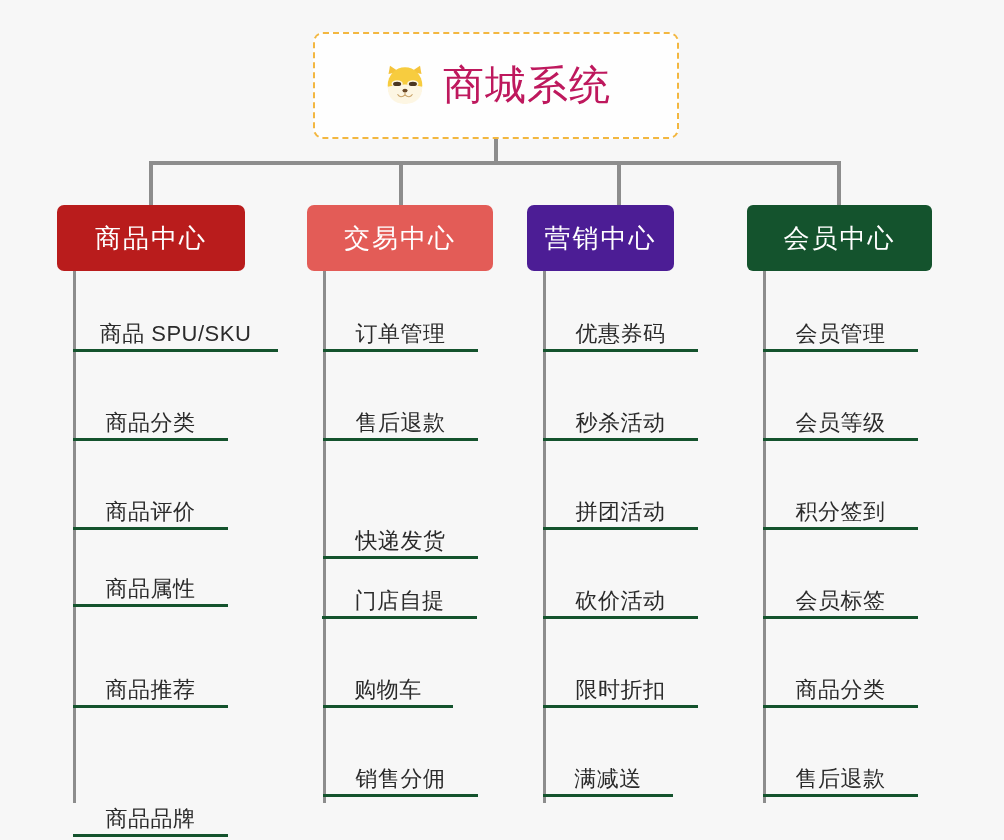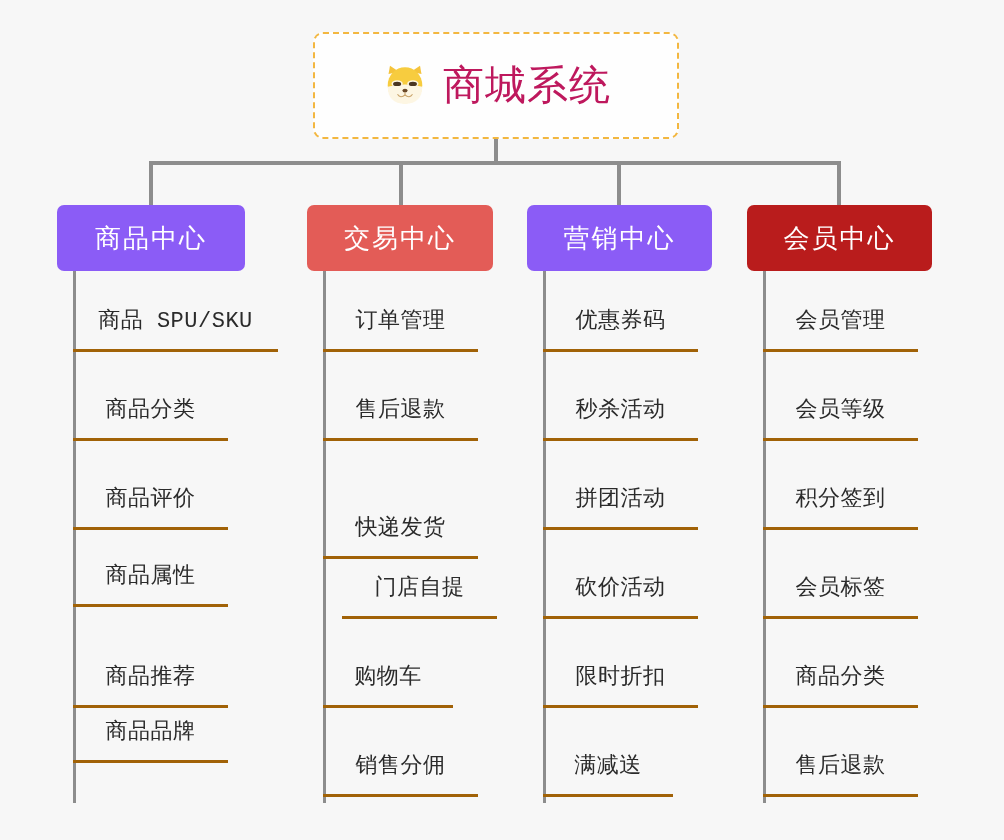--- a/index.html
+++ b/index.html
@@ -93,26 +93,25 @@
   
   .col-trunk {
     position: absolute;
     width: 3px;
     background: #8d8d8d;
   }
   .leaf {
     position: absolute;
     height: 47px;
     box-sizing: border-box;
-    border-bottom: 3px solid #a16207;
+    border-bottom: 3px solid #14532d;
     display: flex;
     align-items: flex-end;
     justify-content: center;
-    padding-bottom: 15px;
-    font-family: Liberation Mono, monospace;
+    padding-bottom: 3px;
   }
   .leaf-label {
     font-size: 22px;
     color: #2b2b2b;
     white-space: nowrap;
     line-height: 1.1;
     letter-spacing: 0.5px;
   }
 </style>
 </head>
@@ -146,67 +145,67 @@
   </div>
 
   <div class="conn conn-v-root"></div>
   <div class="conn conn-h-bus"></div>
 
   <div class="conn conn-drop" style="left:149px;"></div>
   <div class="conn conn-drop" style="left:399px;"></div>
   <div class="conn conn-drop" style="left:617px;"></div>
   <div class="conn conn-drop" style="left:837px;"></div>
 
-  <div class="cat-header" style="left:57px;width:188px;background:#8b5cf6;">
+  <div class="cat-header" style="left:57px;width:188px;background:#b91c1c;">
     <span>商品中心</span>
   </div>
   <div class="col-trunk" style="left:73px;top:271px;height:532px;"></div>
   <div class="leaf" style="left:73px;top:305px;width:205px;">
     <span class="leaf-label">商品 SPU/SKU</span>
   </div>
   <div class="leaf" style="left:73px;top:394px;width:155px;">
     <span class="leaf-label">商品分类</span>
   </div>
   <div class="leaf" style="left:73px;top:483px;width:155px;">
     <span class="leaf-label">商品评价</span>
   </div>
   <div class="leaf" style="left:73px;top:560px;width:155px;">
     <span class="leaf-label">商品属性</span>
   </div>
   <div class="leaf" style="left:73px;top:661px;width:155px;">
     <span class="leaf-label">商品推荐</span>
   </div>
-  <div class="leaf" style="left:73px;top:716px;width:155px;text-align:right;">
+  <div class="leaf" style="left:73px;top:790px;width:155px;text-align:right;">
     <span class="leaf-label">商品品牌</span>
   </div>
 
   <div class="cat-header" style="left:307px;width:186px;background:#e35c57;align-items:center;">
     <span>交易中心</span>
   </div>
   <div class="col-trunk" style="left:323px;top:271px;height:532px;"></div>
   <div class="leaf" style="left:323px;top:305px;width:155px;">
     <span class="leaf-label">订单管理</span>
   </div>
   <div class="leaf" style="left:323px;top:394px;width:155px;">
     <span class="leaf-label">售后退款</span>
   </div>
   <div class="leaf" style="left:323px;top:512px;width:155px;">
     <span class="leaf-label">快递发货</span>
   </div>
-  <div class="leaf" style="left:342px;top:572px;width:155px;text-align:center;">
+  <div class="leaf" style="left:322px;top:572px;width:155px;text-align:center;">
     <span class="leaf-label">门店自提</span>
   </div>
   <div class="leaf" style="left:323px;top:661px;width:130px;">
     <span class="leaf-label">购物车</span>
   </div>
   <div class="leaf" style="left:323px;top:750px;width:155px;">
     <span class="leaf-label">销售分佣</span>
   </div>
 
-  <div class="cat-header" style="left:527px;width:185px;background:#8b5cf6;">
+  <div class="cat-header" style="left:527px;width:147px;background:#4c1d95;">
     <span>营销中心</span>
   </div>
   <div class="col-trunk" style="left:543px;top:271px;height:532px;"></div>
   <div class="leaf" style="left:543px;top:305px;width:155px;">
     <span class="leaf-label">优惠券码</span>
   </div>
   <div class="leaf" style="left:543px;top:394px;width:155px;">
     <span class="leaf-label">秒杀活动</span>
   </div>
   <div class="leaf" style="left:543px;top:483px;width:155px;">
@@ -215,21 +214,21 @@
   <div class="leaf" style="left:543px;top:572px;width:155px;">
     <span class="leaf-label">砍价活动</span>
   </div>
   <div class="leaf" style="left:543px;top:661px;width:155px;">
     <span class="leaf-label">限时折扣</span>
   </div>
   <div class="leaf" style="left:543px;top:750px;width:130px;">
     <span class="leaf-label">满减送</span>
   </div>
 
-  <div class="cat-header" style="left:747px;width:185px;background:#b91c1c;">
+  <div class="cat-header" style="left:747px;width:185px;background:#14532d;border-radius:6px;">
     <span>会员中心</span>
   </div>
   <div class="col-trunk" style="left:763px;top:271px;height:532px;"></div>
   <div class="leaf" style="left:763px;top:305px;width:155px;">
     <span class="leaf-label">会员管理</span>
   </div>
   <div class="leaf" style="left:763px;top:394px;width:155px;">
     <span class="leaf-label">会员等级</span>
   </div>
   <div class="leaf" style="left:763px;top:483px;width:155px;">

